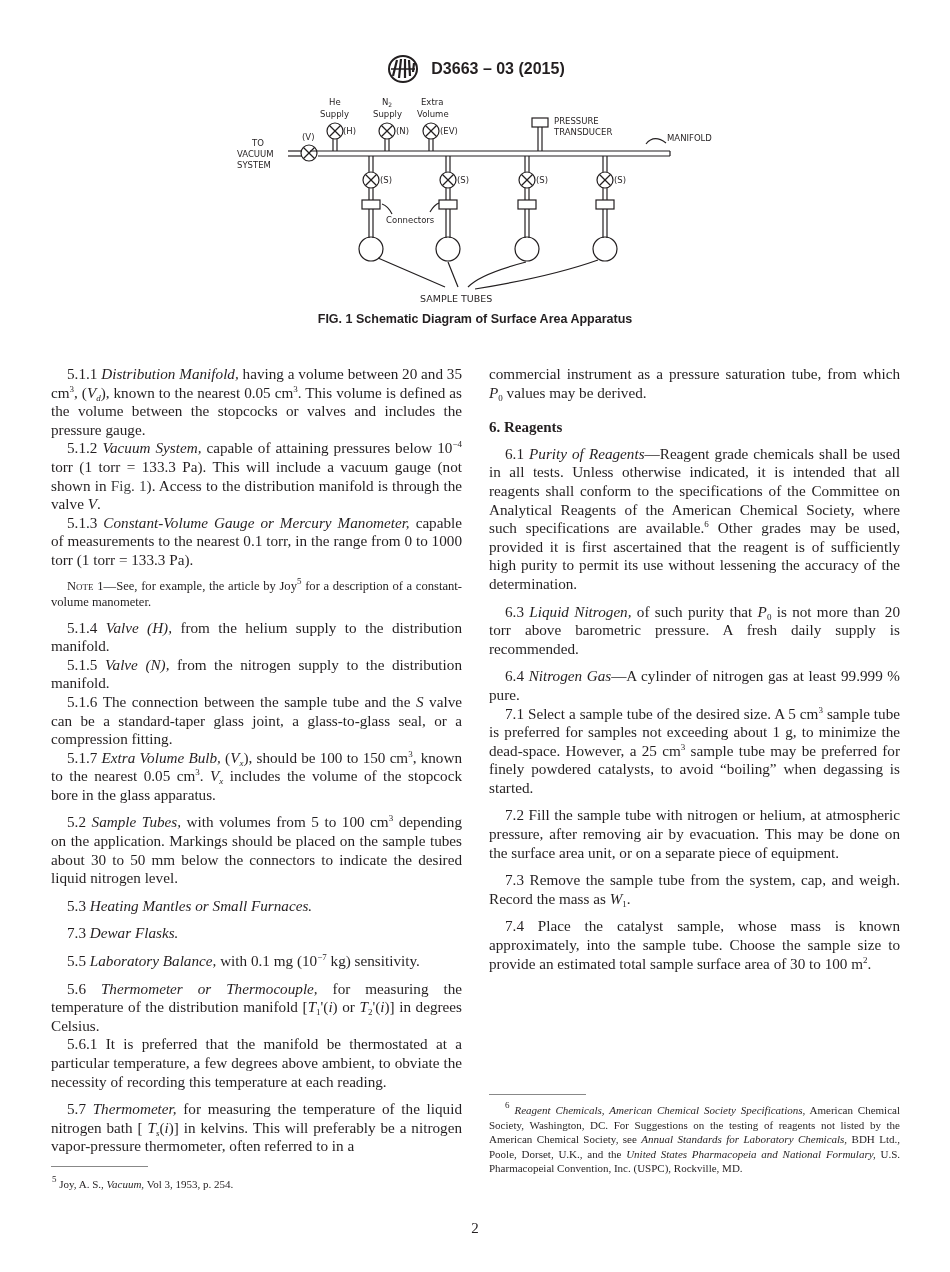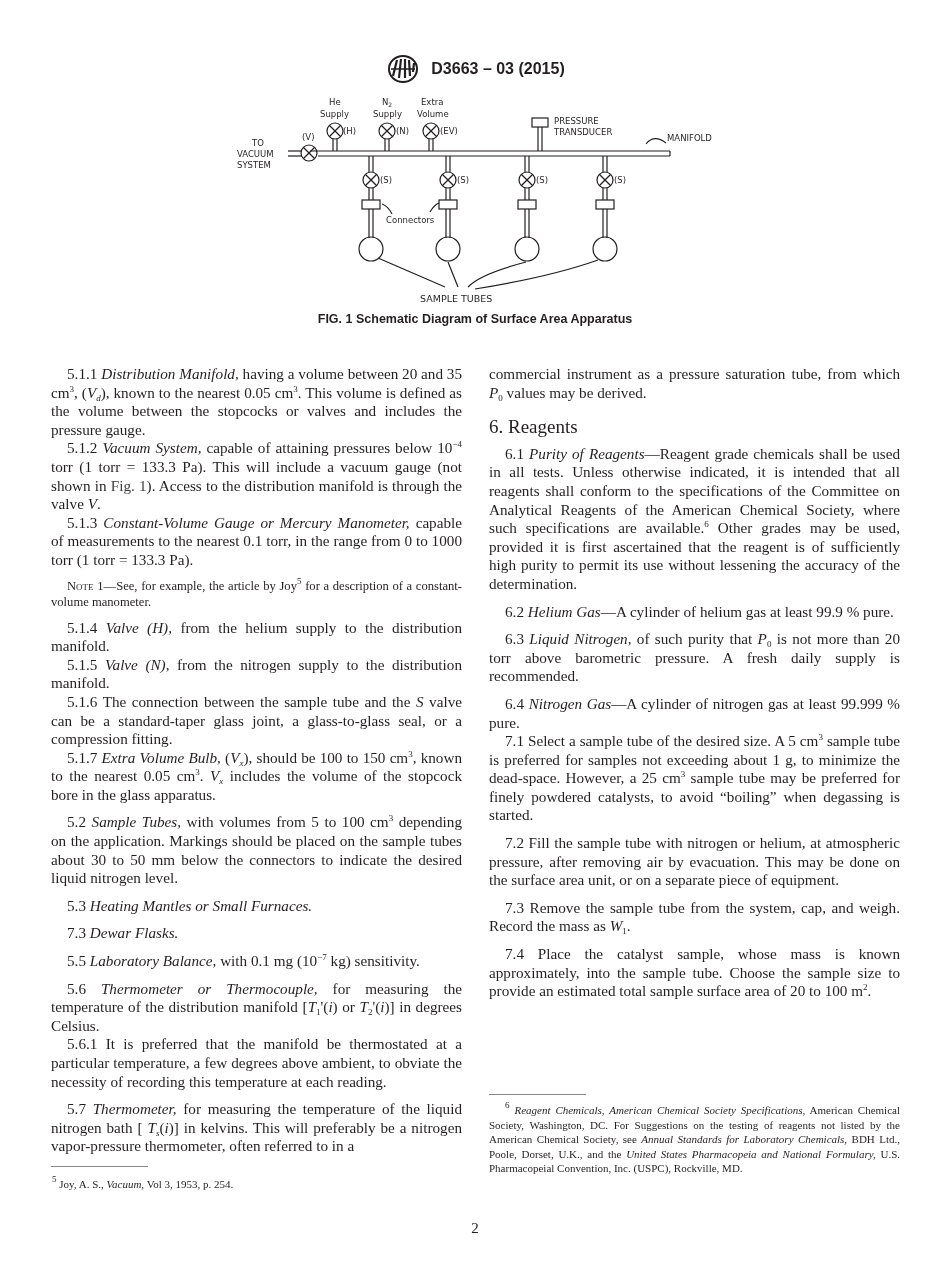--- a/index.html
+++ b/index.html
@@ -10,21 +10,21 @@
   .figure { position: absolute; top: 92px; left: 230px; width: 500px; height: 220px; }
   .fig-caption { position: absolute; top: 312px; left: 0; width: 950px; text-align: center; font-family: "Liberation Sans", sans-serif; font-weight: bold; font-size: 12.5px; }
   .col { position: absolute; width: 411px; font-size: 15.2px; line-height: 18.6px; text-align: justify; }
   .col-left { left: 51px; top: 365px; }
   .col-right { left: 489px; top: 365px; }
   .col p { margin: 0; }
   .ind { text-indent: 16px; }
   .gap { margin-top: 9px !important; }
   .note { font-size: 12.6px; line-height: 16.5px; margin-top: 8px !important; margin-bottom: 8px !important; text-indent: 16px; }
   .note .sc { font-variant: small-caps; }
-  .sec-head { font-weight: normal; font-size: 19px; margin-top: 16px !important; margin-bottom: 8px !important; }
+  .sec-head { font-weight: bold; font-size: 15px; margin-top: 16px !important; margin-bottom: 8px !important; }
   sup { font-size: 9px; vertical-align: 6px; line-height: 0; }
   sub { font-size: 9px; vertical-align: -3px; line-height: 0; }
   .link { color: #404040; }
   .fn-rule { position: absolute; width: 97px; height: 1px; background: #888; }
   .fn-left { position: absolute; left: 36px; top: 1177px; width: 411px; font-size: 11px; line-height: 14.6px; }
   .fn-right { position: absolute; left: 489px; top: 1103px; width: 411px; font-size: 11px; line-height: 14.6px; text-align: justify; text-indent: 16px; }
   .fn-left { text-indent: 16px; }
   .page-num { position: absolute; top: 1220px; left: 0; width: 950px; text-align: center; font-size: 15px; }
   svg text { font-family: "DejaVu Sans", sans-serif; fill: #231f20; }
 </style>
@@ -181,27 +181,26 @@
   <p class="ind gap"><span>5.5</span> <i>Laboratory Balance,</i><span> with 0.1 mg (10</span><sup>−7</sup><span> kg) sensitivity.</span></p>
   <p class="ind gap"><span>5.6</span> <i>Thermometer or Thermocouple,</i><span> for measuring the temperature of the distribution manifold [</span><i>T</i><sub>1</sub><span>'(</span><i>i</i><span>) or </span><i>T</i><sub>2</sub><span>'(</span><i>i</i><span>)] in degrees Celsius.</span></p>
   <p class="ind"><span>5.6.1</span><span> It is preferred that the manifold be thermostated at a particular temperature, a few degrees above ambient, to obviate the necessity of recording this temperature at each reading.</span></p>
   <p class="ind gap"><span>5.7</span> <i>Thermometer,</i><span> for measuring the temperature of the liquid nitrogen bath [ </span><i>T</i><sub><i>s</i></sub><span>(</span><i>i</i><span>)] in kelvins. This will preferably be a nitrogen vapor-pressure thermometer, often referred to in a</span></p>
 </div>
 
 <div class="col col-right">
   <p><span>commercial instrument as a pressure saturation tube, from which </span><i>P</i><sub>0</sub><span> values may be derived.</span></p>
   <p class="sec-head">6.  Reagents</p>
   <p class="ind"><span>6.1</span> <i>Purity of Reagents</i><span>—Reagent grade chemicals shall be used in all tests. Unless otherwise indicated, it is intended that all reagents shall conform to the specifications of the Committee on Analytical Reagents of the American Chemical Society, where such specifications are available.</span><sup>6</sup><span> Other grades may be used, provided it is first ascertained that the reagent is of sufficiently high purity to permit its use without lessening the accuracy of the determination.</span></p>
-  <p class="ind gap"><span>6.2</span> <i>Helium Gas</i><span>—A cylinder of helium gas at least 99.9 % pure.</span></p>
   <p class="ind gap"><span>6.3</span> <i>Liquid Nitrogen,</i><span> of such purity that </span><i>P</i><sub>0</sub><span> is not more than 20 torr above barometric pressure. A fresh daily supply is recommended.</span></p>
   <p class="ind gap"><span>6.4</span> <i>Nitrogen Gas</i><span>—A cylinder of nitrogen gas at least 99.999 % pure.</span></p>
   <p class="ind"><span>7.1</span><span> Select a sample tube of the desired size. A 5 cm</span><sup>3</sup><span> sample tube is preferred for samples not exceeding about 1 g, to minimize the dead-space. However, a 25 cm</span><sup>3</sup><span> sample tube may be preferred for finely powdered catalysts, to avoid “boiling” when degassing is started.</span></p>
   <p class="ind gap"><span>7.2</span><span> Fill the sample tube with nitrogen or helium, at atmospheric pressure, after removing air by evacuation. This may be done on the surface area unit, or on a separate piece of equipment.</span></p>
   <p class="ind gap"><span>7.3</span><span> Remove the sample tube from the system, cap, and weigh. Record the mass as </span><i>W</i><sub>1</sub><span>.</span></p>
-  <p class="ind gap"><span>7.4</span><span> Place the catalyst sample, whose mass is known approximately, into the sample tube. Choose the sample size to provide an estimated total sample surface area of 20 to 100 m</span><sup>2</sup><span>.</span></p>
+  <p class="ind gap"><span>7.4</span><span> Place the catalyst sample, whose mass is known approximately, into the sample tube. Choose the sample size to provide an estimated total sample surface area of 30 to 100 m</span><sup>2</sup><span>.</span></p>
 </div>
 
 <div class="fn-rule" style="left:51px; top:1166px;"></div>
 <div class="fn-left"><sup>5</sup><span> Joy, A. S., </span><i>Vacuum</i><span>, Vol 3, 1953, p. 254.</span></div>
 
 <div class="fn-rule" style="left:489px; top:1094px;"></div>
 <div class="fn-right"><sup>6</sup><i> Reagent Chemicals, American Chemical Society Specifications</i><span>, American Chemical Society, Washington, DC. For Suggestions on the testing of reagents not listed by the American Chemical Society, see </span><i>Annual Standards for Laboratory Chemicals,</i><span> BDH Ltd., Poole, Dorset, U.K., and the </span><i>United States Pharmacopeia and National Formulary,</i><span> U.S. Pharmacopeial Convention, Inc. (USPC), Rockville, MD.</span></div>
 
 <div class="page-num">2</div>
 

